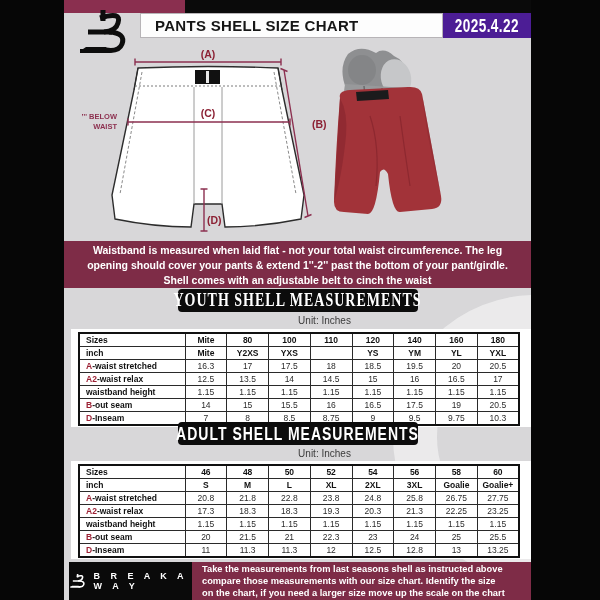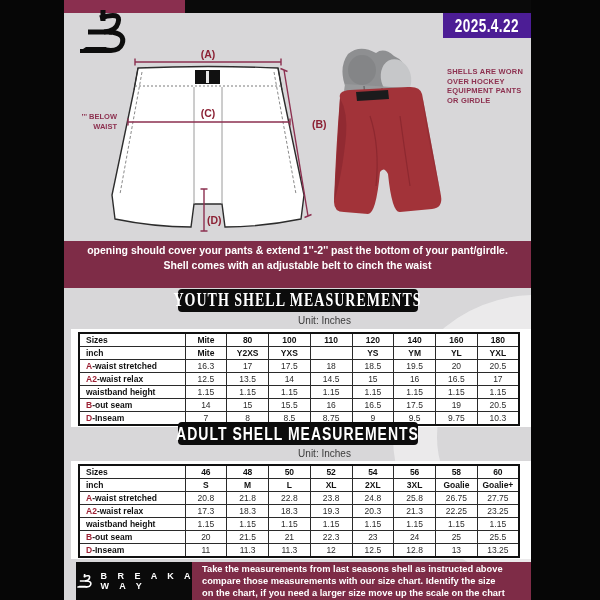--- a/index.html
+++ b/index.html
@@ -50,21 +50,21 @@
         text-align:center;color:#2b2b2b;overflow:hidden;white-space:nowrap;}
   table{border:2px solid #111;}
   th{font-weight:700;color:#111;}
   td.rowlabel{text-align:left;padding-left:6px;font-weight:700;color:#111;}
   col.c-label{width:106px;}
   col.c-data{width:41.75px;}
   tr.strong td{font-weight:700;color:#111;}
   .pfx{color:#9c2134;}
 
   
-  .footer-black{position:absolute;left:12px;top:562px;width:128px;height:38px;background:#0a0a0a;
+  .footer-black{position:absolute;left:5px;top:562px;width:128px;height:38px;background:#0a0a0a;
                 display:flex;align-items:center;justify-content:center;gap:6px;color:#fff;z-index:3;}
   .footer-black .brand{font-size:9px;font-weight:600;letter-spacing:4px;color:#fff;}
   .footer-maroon{position:absolute;left:128px;top:562px;width:339px;height:38px;background:#7e2c47;z-index:3;
                  color:#fff;font-size:9.3px;font-weight:600;line-height:12.2px;padding:1px 0 0 10px;box-sizing:border-box;}
 </style>
 </head>
 <body>
 
 <div class="stage">
   <div class="doc">
@@ -79,20 +79,23 @@
           <path d="M24,11 Q46,4 42,16 Q40,24 28,25" stroke="currentColor" stroke-width="5" fill="none"></path>
           <path d="M12,25 L36,25" stroke="currentColor" stroke-width="5" fill="none"></path>
           <path d="M33,25 Q50,26 46,37 Q43,45 30,43" stroke="currentColor" stroke-width="5" fill="none"></path>
           <path d="M4,44 L34,44 L30,40 L10,40 Z" fill="currentColor"></path>
           <path d="M4,44 L34,44" stroke="currentColor" stroke-width="4" fill="none"></path>
         </symbol>
       </defs>
       <use href="#blogo" width="58" height="50"></use>
     </svg>
 
+    <div class="titlebox">
+      <span>PANTS SHELL SIZE CHART</span>
+    </div>
     <div class="datebox">
       <span>2025.4.22</span>
     </div>
 
     <svg class="diagram" width="262" height="196" viewBox="0 0 262 196">
 
       <path d="M56,22 Q126,19 196,22 L200,44 L222,149 L219,173 Q180,181 143,181 L140,158 L112,158 L109,181 Q72,181 33,173 L30,149 L52,44 Z" fill="#ffffff" stroke="#2c2c2c" stroke-width="1.4"></path>
 
       <path d="M56,22 L52,44 M196,22 L200,44" stroke="#2c2c2c" stroke-width="1" fill="none"></path>
 
@@ -127,28 +130,23 @@
       <ellipse cx="66" cy="32" rx="15" ry="19" fill="#c6c7c9" transform="rotate(-14 66 32)"></ellipse>
       <path d="M15,38 L76,42 L74,64 L12,60 Z" fill="#98999b"></path>
       <path d="M34,40 L36,60 M52,42 L53,61" stroke="#6a6b6d" stroke-width="1.5" fill="none"></path>
       <path d="M10,52 Q8,45 20,44 L78,41 Q90,40 92,48 L111,150 Q113,162 102,163 L70,166 Q62,167 58,128 Q54,120 50,126 Q46,168 38,168 L14,166 Q4,166 4,156 Q6,100 10,52 Z" fill="#a23339"></path>
       <path d="M10,52 L4,156 Q12,130 16,90 Q18,66 10,52 Z" fill="#8b2830" opacity="0.75"></path>
       <path d="M92,48 L111,150 Q104,120 98,90 Q94,66 92,48 Z" fill="#8b2830" opacity="0.5"></path>
       <path d="M40,70 Q50,100 46,140 M70,70 Q74,100 80,140" stroke="#7e2229" stroke-width="1.2" fill="none" opacity="0.6"></path>
       <path d="M26,46 L58,44 L59,53 L27,55 Z" fill="#1b1b1c"></path>
     </svg>
 
-    <div class="sidenote">
-        <div>SHELLS ARE WORN</div>
-        <div>OVER HOCKEY</div>
-        <div>EQUIPMENT PANTS</div>
-        <div>OR GIRDLE</div>
-      </div>
 
     <div class="infobanner">
+        <div>Waistband is measured when laid flat - not your total waist circumference. The leg</div>
         <div>opening should cover your pants &amp; extend 1''-2'' past the bottom of your pant/girdle.</div>
         <div>Shell comes with an adjustable belt to cinch the waist</div>
       </div>
 
     <svg class="watermark" width="467" height="600" viewBox="0 0 467 600">
       <circle cx="471" cy="437" r="120" fill="none" stroke="rgba(253,253,254,0.5)" stroke-width="44"></circle>
     </svg>
 
     <div class="section-banner banner-youth">
       <span>YOUTH SHELL MEASUREMENTS</span>

